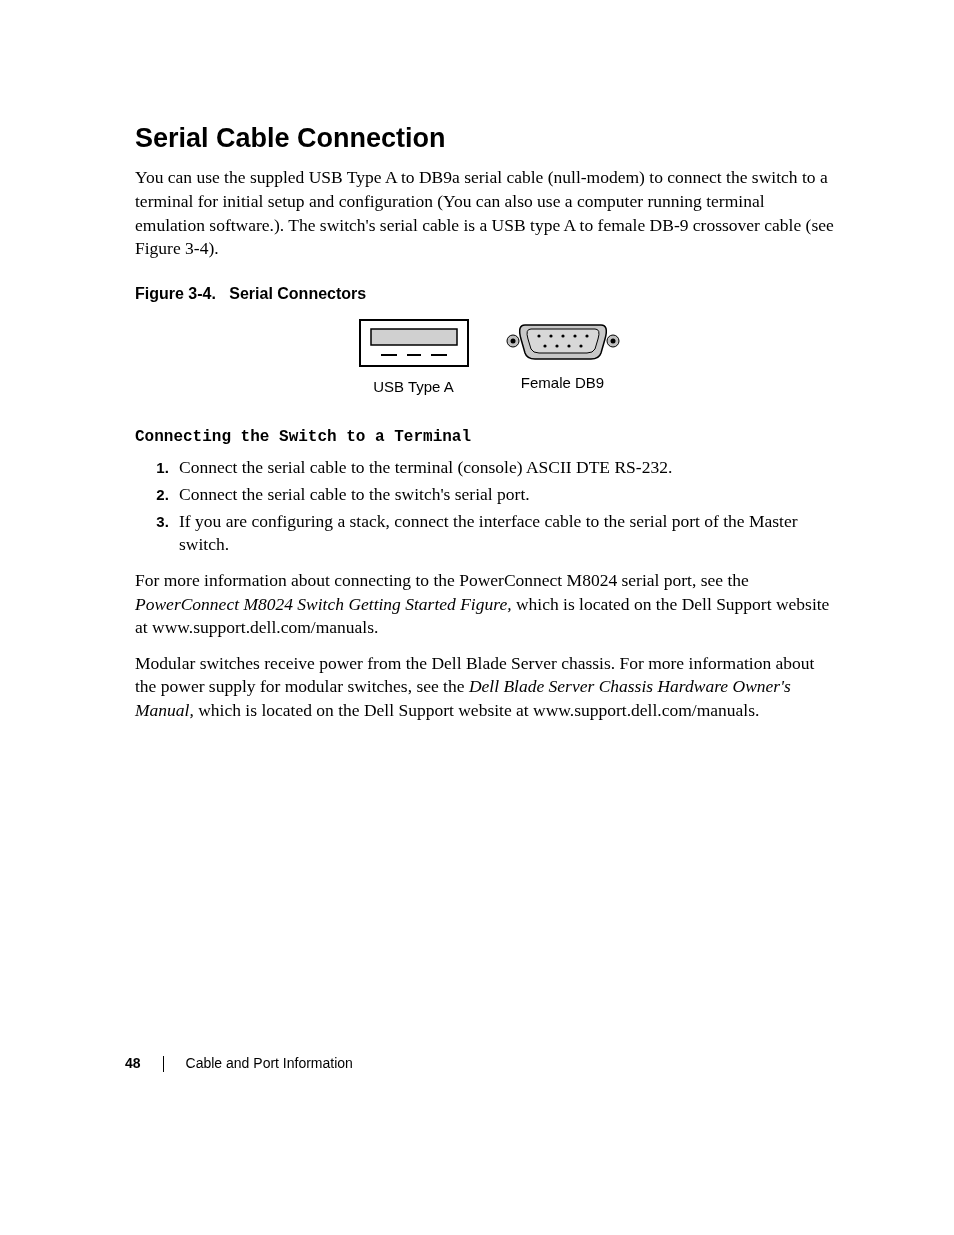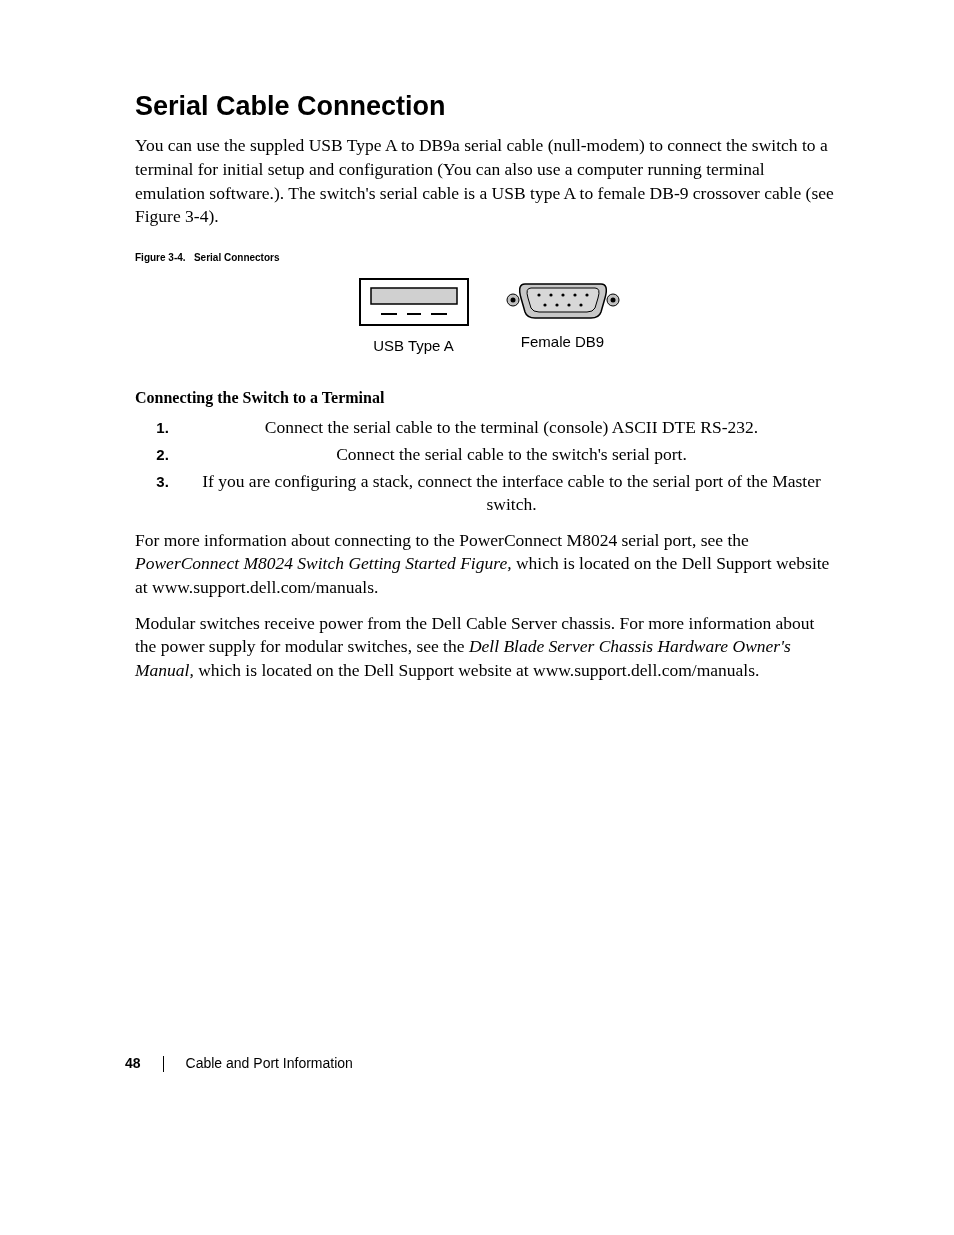--- a/index.html
+++ b/index.html
@@ -3,47 +3,47 @@
 <meta charset="utf-8">
 <style>
   html,body{margin:0;padding:0;background:#fff;color:#000;}
   body{
     width:954px;height:1235px;
     font-family:Georgia,"Times New Roman",serif;
     font-size:17.5px;line-height:1.35;
     position:relative;
   }
   .page{
-    padding:88px 110px 0 135px;
+    padding:120px 110px 0 135px;
   }
   h1.sect{
     font-family:"Helvetica Neue",Arial,sans-serif;
     font-weight:700;
     font-size:27px;
     margin:0 0 10px 0;
   }
   p{margin:0 8px 12px 0;}
   .figcap{
     font-family:"Helvetica Neue",Arial,sans-serif;
-    font-weight:700;font-size:10px;
+    font-weight:700;font-size:16px;
     margin:22px 0 14px 0;
   }
   .figwrap{
     display:flex;justify-content:center;gap:36px;
     margin-bottom:30px;
   }
   .conn{display:flex;flex-direction:column;align-items:center;gap:10px;}
   .connlabel{font-family:"Helvetica Neue",Arial,sans-serif;font-size:15px;}
   .subhead{
-    font-family:Liberation Serif, serif;
+    font-family:Liberation Mono, monospace;
     font-weight:700;font-size:16px;
     margin:24px 0 8px 0;
   }
   ol.steps{margin:0 0 12px 0;padding-left:38px;}
-  ol.steps li{margin-bottom:3px;padding-left:6px;text-align:center;}
+  ol.steps li{margin-bottom:3px;padding-left:6px;}
   ol.steps li::marker{
     font-family:"Helvetica Neue",Arial,sans-serif;
     font-weight:700;font-size:15px;
   }
   .italic{font-style:italic;}
   .footer{
     position:absolute;left:125px;bottom:162px;
     font-family:"Helvetica Neue",Arial,sans-serif;
     font-size:14px;
     display:flex;align-items:center;gap:22px;
@@ -108,21 +108,21 @@
     <li>If you are configuring a stack, connect the interface cable to the serial port of the Master switch.</li>
   </ol>
 
 
   <p>
     <span>For more information about connecting to the PowerConnect M8024 serial port, see the </span><span class="italic">PowerConnect M8024 Switch Getting Started Figure,</span><span> which is located on the Dell Support website at </span><span class="boldserif">www.support.dell.com/manuals</span><span>.</span>
   </p>
 
 
   <p>
-    <span>Modular switches receive power from the Dell Cable Server chassis. For more information about the power supply for modular switches, see the </span><span class="italic">Dell Blade Server Chassis Hardware Owner's Manual,</span><span> which is located on the Dell Support website at </span><span class="boldserif">www.support.dell.com/manuals</span><span>.</span>
+    <span>Modular switches receive power from the Dell Blade Server chassis. For more information about the power supply for modular switches, see the </span><span class="italic">Dell Blade Server Chassis Hardware Owner's Manual,</span><span> which is located on the Dell Support website at </span><span class="boldserif">www.support.dell.com/manuals</span><span>.</span>
   </p>
 
 </div>
 
 <div class="footer">
   <span class="pg">48</span>
   <span class="sep"></span>
   <span>Cable and Port Information</span>
 </div>
 

